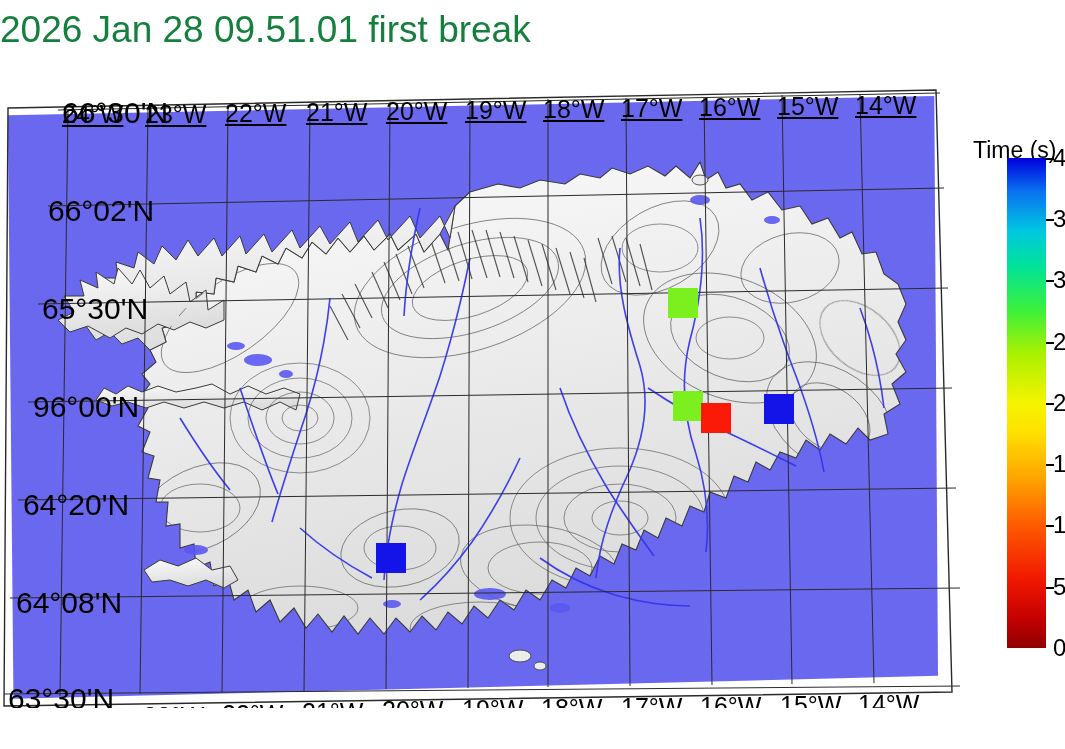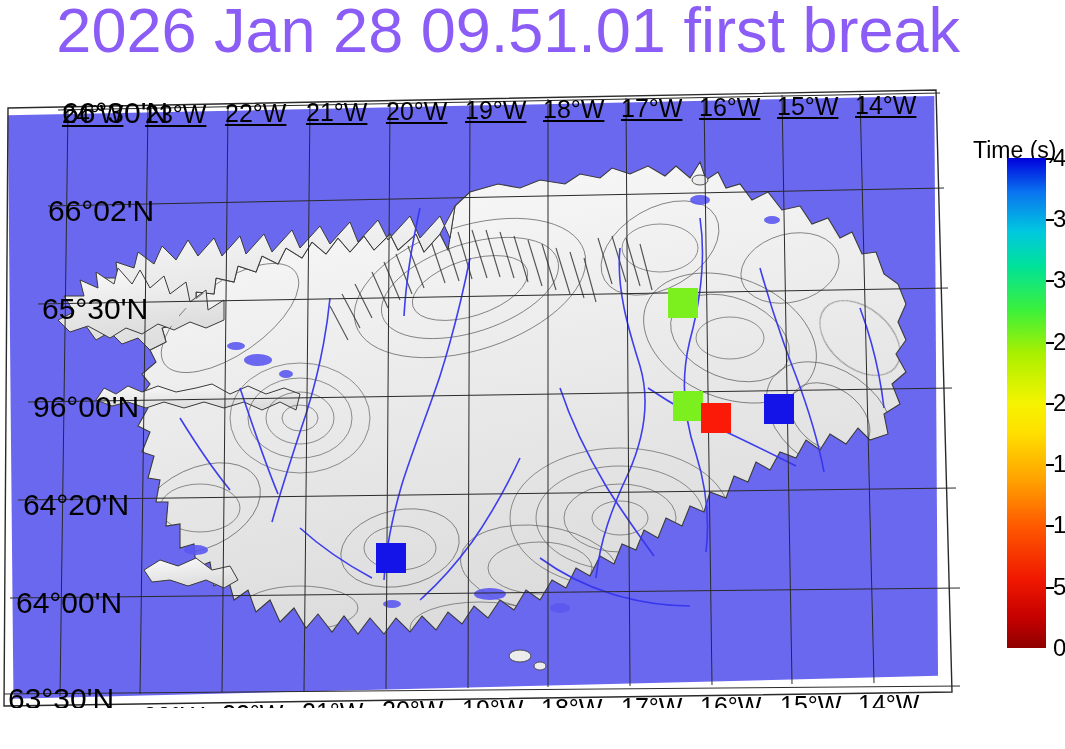--- a/index.html
+++ b/index.html
@@ -2,22 +2,22 @@
 <html><head>
 <meta charset="utf-8">
 <style>
   html,body{margin:0;padding:0;background:#ffffff;}
   body{width:1065px;height:749px;position:relative;overflow:hidden;
        font-family:"Liberation Sans","DejaVu Sans",sans-serif;}
 
   
   .title{
     position:absolute; left:0; top:2px; width:960px;
-    text-align:right; font-size:63px; line-height:56px;
-    color:#8b5cf6; letter-spacing:0px; white-space:nowrap;
+    text-align:left; font-size:37px; line-height:56px;
+    color:#15803d; letter-spacing:0px; white-space:nowrap;
   }
 
   
   .map-wrap{
     position:absolute; left:0px; top:88px; width:960px; height:620px;
     overflow:hidden;
   }
   
   .ocean{
     position:absolute; left:6px; top:8px; width:932px; height:604px;
@@ -261,21 +261,21 @@
       <path d="M8,20 L936,2 L952,604 L4,618 Z" stroke-width="1.4"></path>
     </g>
   </svg>
 
   <div>
     <div class="axlab lat" style="left:62px;top:12px">66°30'N</div>
     <div class="axlab lat" style="left:48px;top:110px">66°02'N</div>
     <div class="axlab lat" style="left:42px;top:208px">65°30'N</div>
     <div class="axlab lat" style="left:33px;top:306px">96°00'N</div>
     <div class="axlab lat" style="left:23px;top:404px">64°20'N</div>
-    <div class="axlab lat" style="left:16px;top:502px">64°00'N</div>
+    <div class="axlab lat" style="left:16px;top:502px">64°08'N</div>
     <div class="axlab lat" style="left:8px;top:598px">63°30'N</div>
   </div>
 
   <div>
     <div class="axlab lon" style="left:62px;top:14px">24°W</div>
     <div class="axlab lon" style="left:145px;top:14px">23°W</div>
     <div class="axlab lon" style="left:225px;top:13px">22°W</div>
     <div class="axlab lon" style="left:306px;top:12px">21°W</div>
     <div class="axlab lon" style="left:386px;top:11px">20°W</div>
     <div class="axlab lon" style="left:465px;top:10px">19°W</div>

